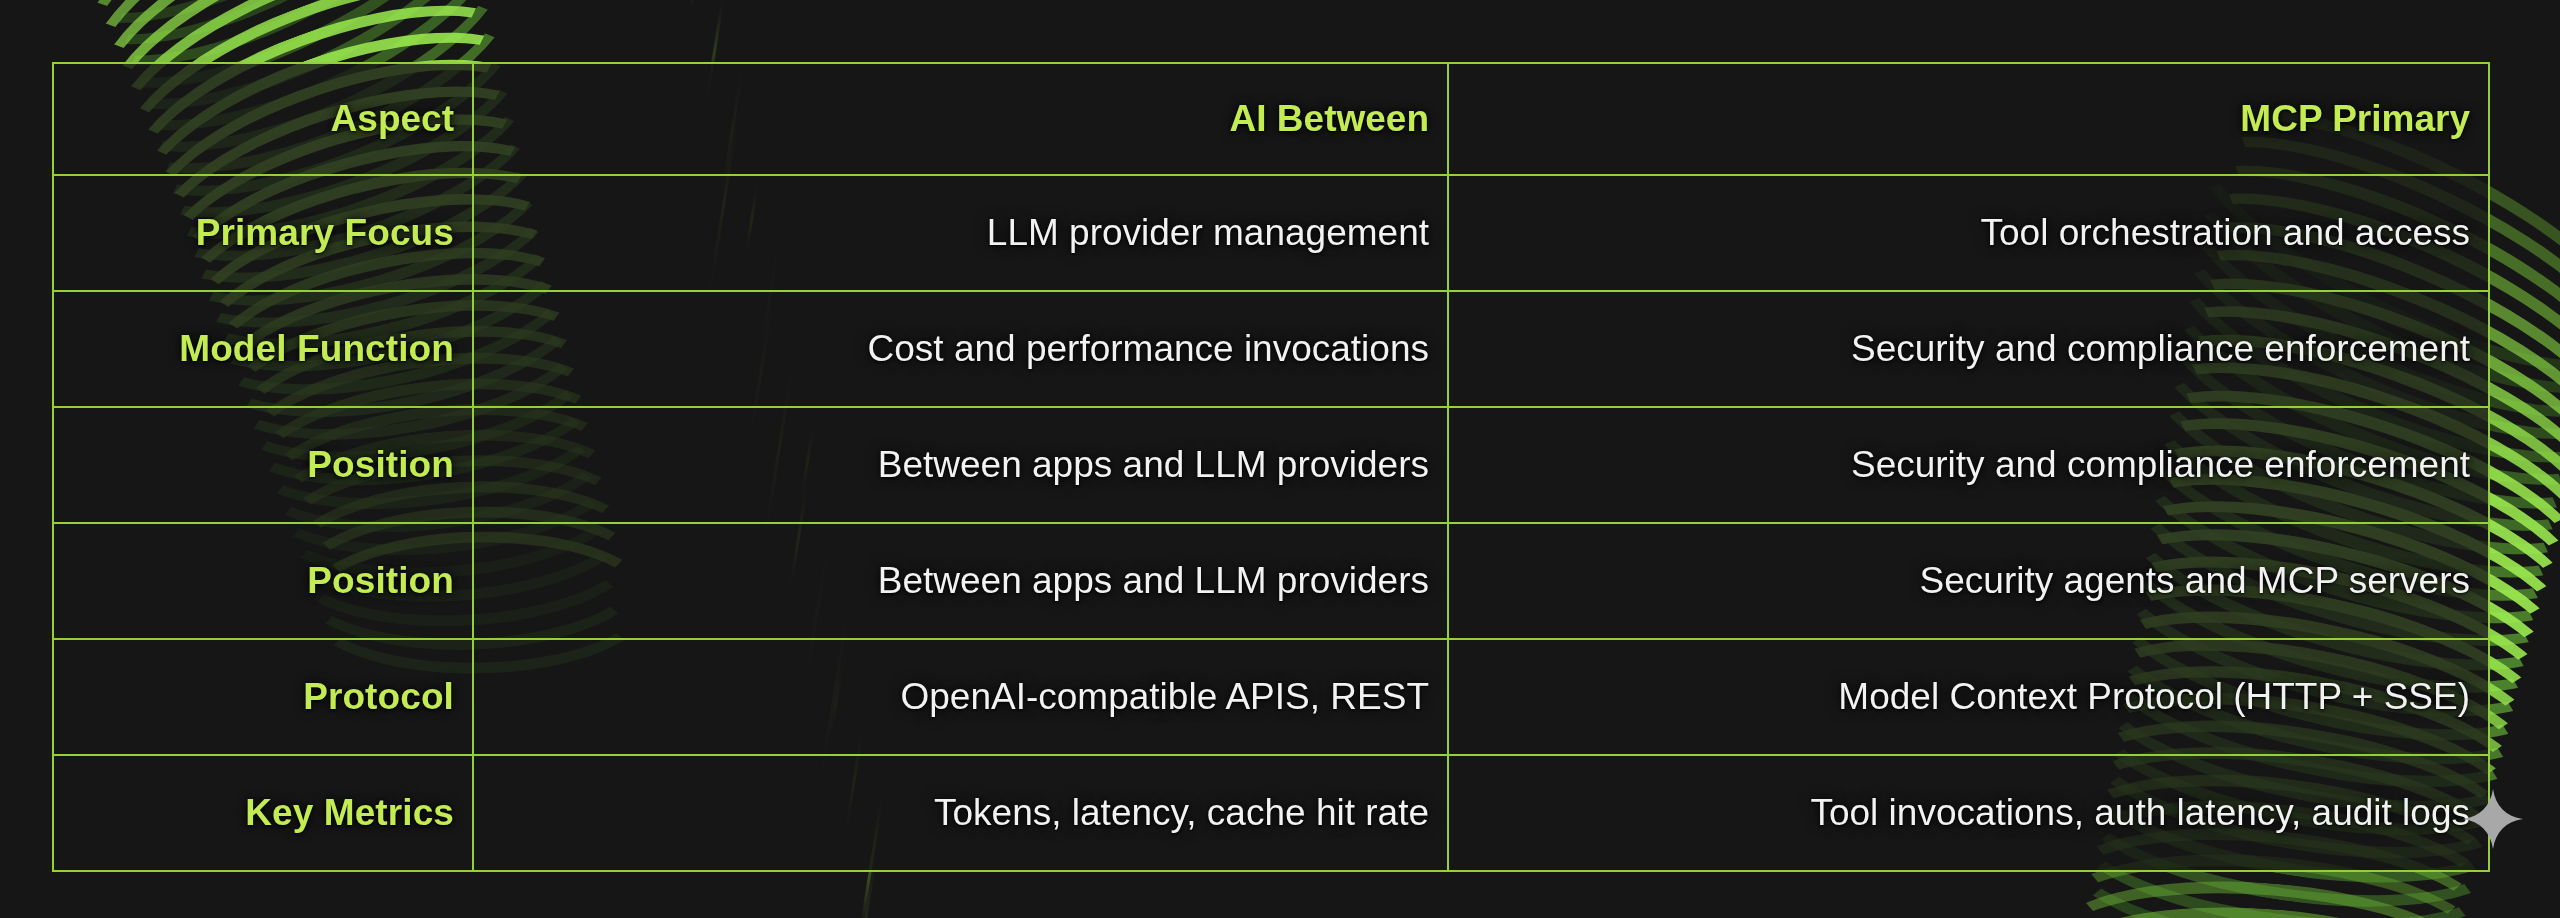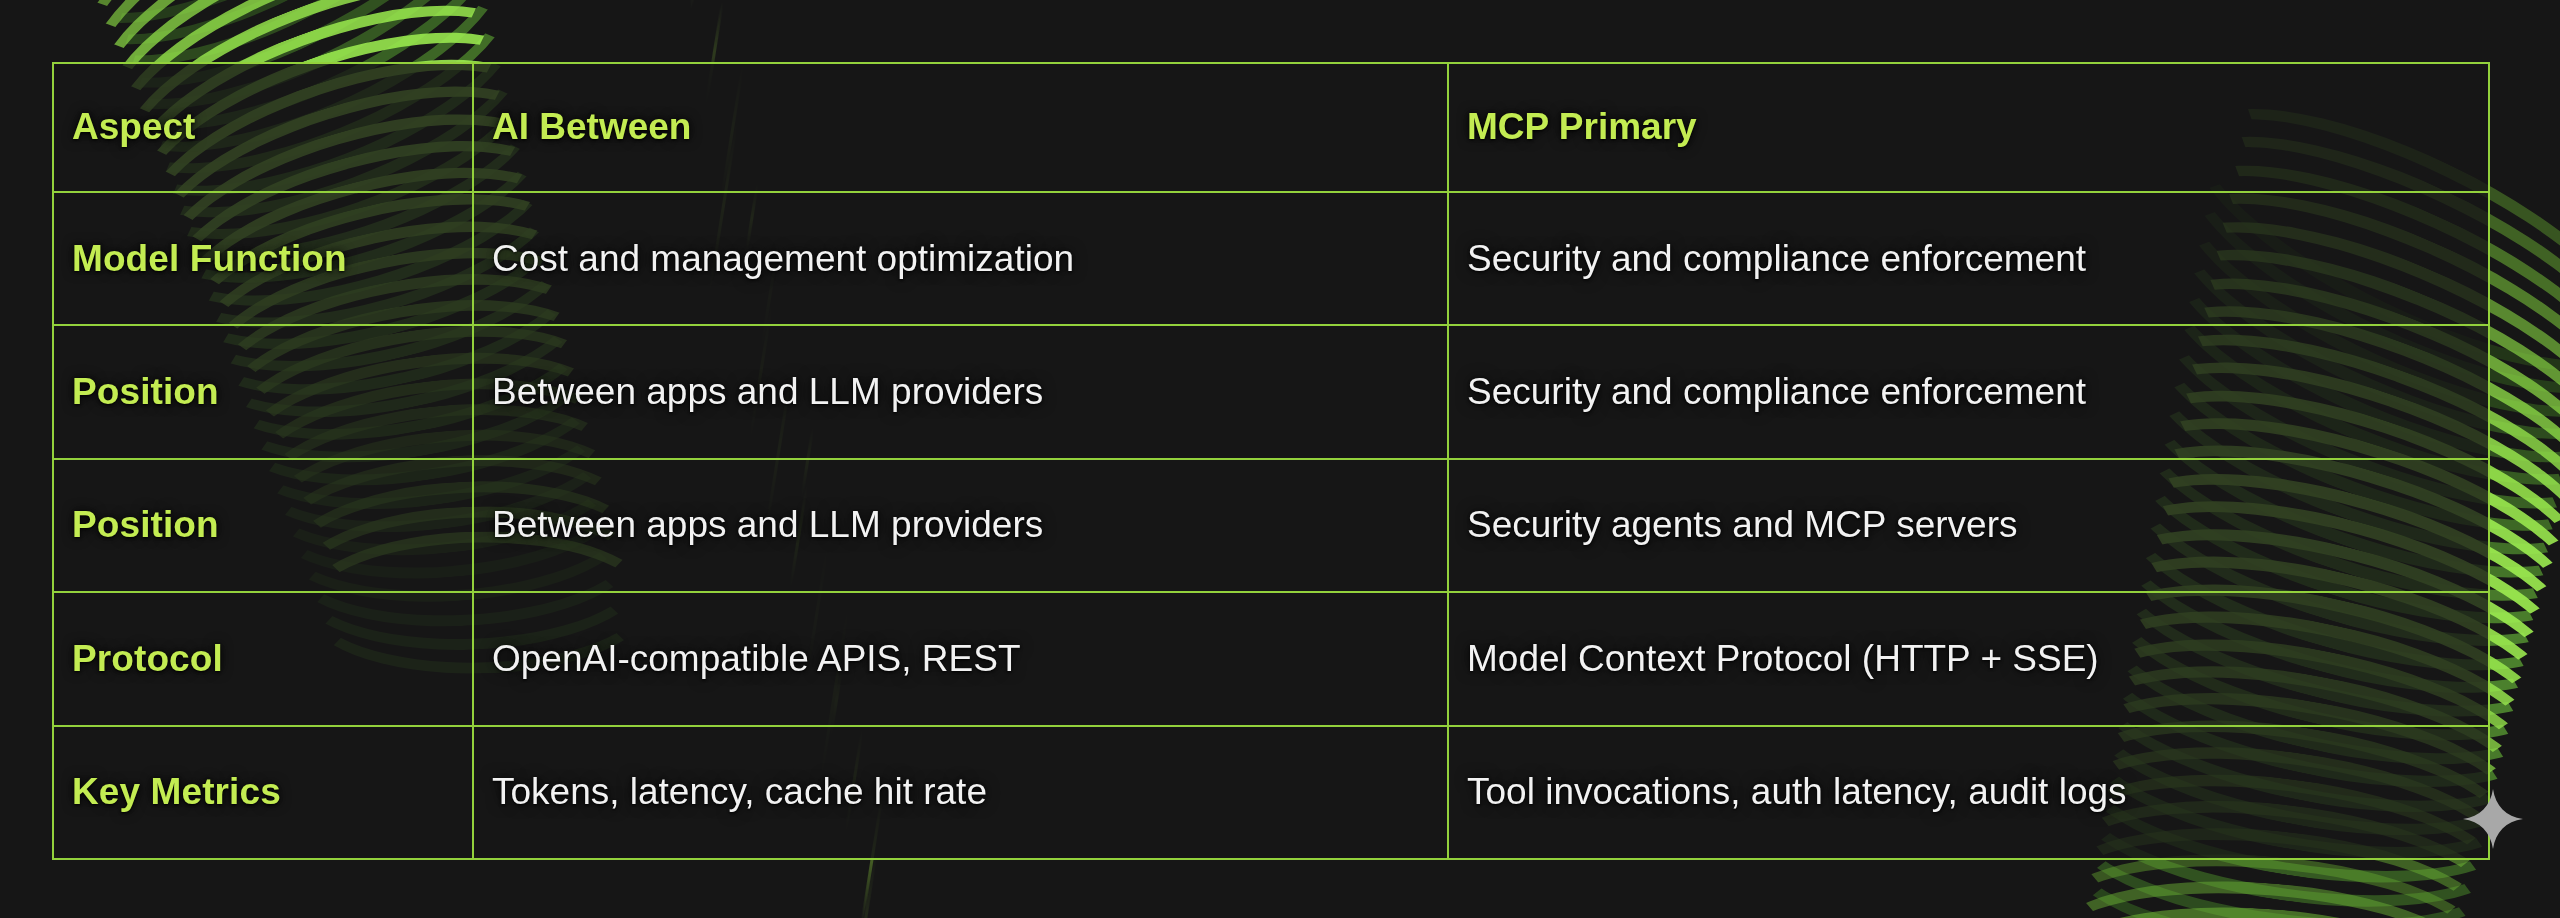--- a/index.html
+++ b/index.html
@@ -96,21 +96,21 @@
     height: 100%;
     border-collapse: collapse;
     table-layout: fixed;
   }
   table.cmp, table.cmp td, table.cmp th {
     border: 2px solid #93d13c;
   }
   table.cmp td, table.cmp th {
     padding: 0 18px;
     vertical-align: middle;
-    text-align: left;
+    text-align: right;
     background: rgba(22,22,22,0.80);
   }
   col.c1 { width: 420px; }
   col.c2 { width: 975px; }
   col.c3 { width: auto; }
 
   .cell-key {
     color: #c3ec52;
     font-weight: bold;
     font-size: 37px;
@@ -239,22 +239,27 @@
           <col class="c2">
           <col class="c3">
       </colgroup>
       <tbody id="table-body">
         <tr class="head-row">
           <td class="cell-head">Aspect</td>
           <td class="cell-head">AI Between</td>
           <td class="cell-head">MCP Primary</td>
         </tr>
         <tr class="body-row">
+          <td class="cell-key">Primary Focus</td>
+          <td class="cell-val">LLM provider management</td>
+          <td class="cell-val">Tool orchestration and access</td>
+        </tr>
+        <tr class="body-row">
           <td class="cell-key">Model Function</td>
-          <td class="cell-val">Cost and management optimization</td>
+          <td class="cell-val">Cost and performance invocations</td>
           <td class="cell-val">Security and compliance enforcement</td>
         </tr>
         <tr class="body-row">
           <td class="cell-key">Position</td>
           <td class="cell-val">Between apps and LLM providers</td>
           <td class="cell-val">Security and compliance enforcement</td>
         </tr>
         <tr class="body-row">
           <td class="cell-key">Position</td>
           <td class="cell-val">Between apps and LLM providers</td>

